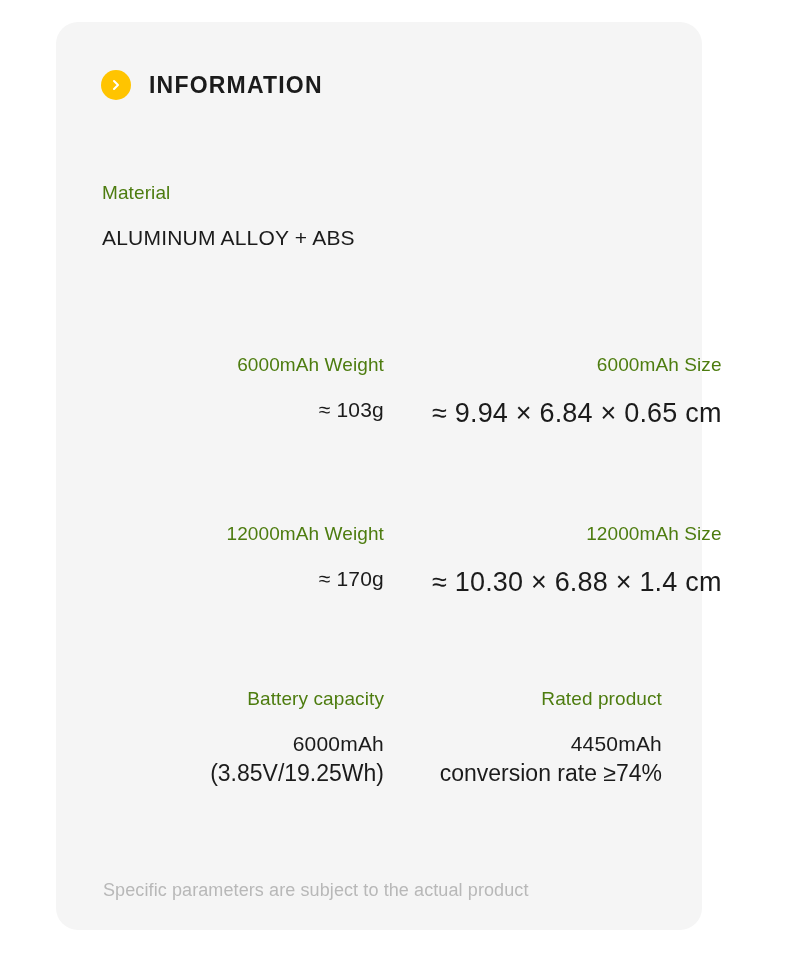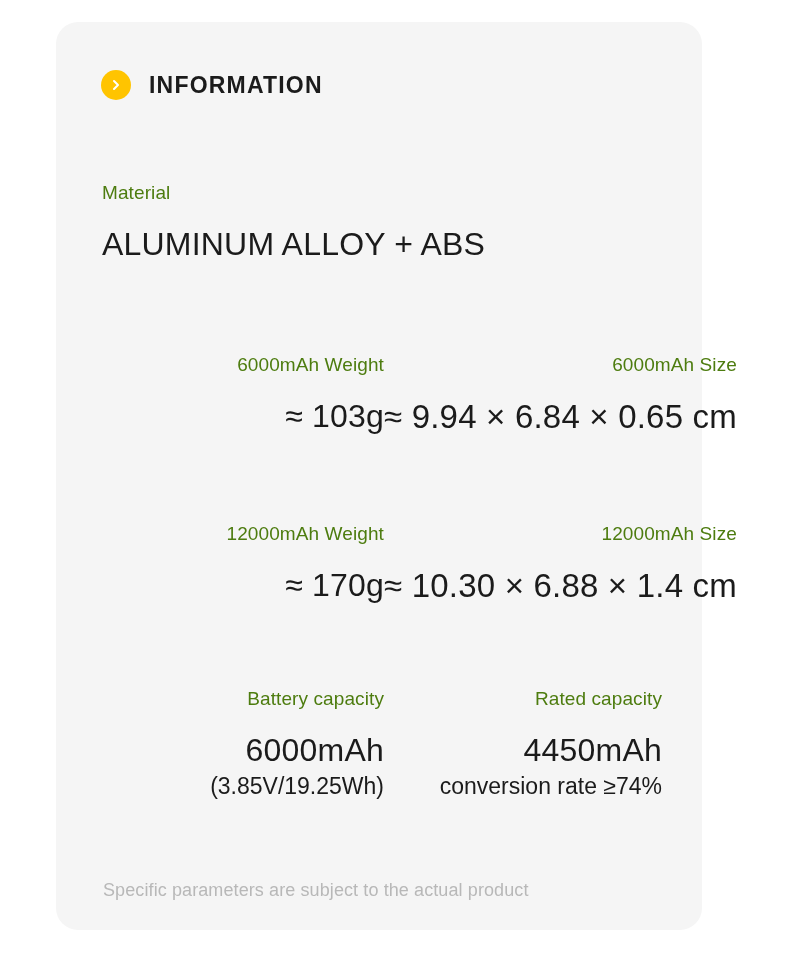--- a/index.html
+++ b/index.html
@@ -56,26 +56,27 @@
     color: #1b1b1b;
   }
   .field-label {
     color: #4d7c0f;
     font-size: 19px;
     letter-spacing: 0.1px;
     font-weight: normal;
   }
   .field-value {
     color: #1b1b1b;
-    font-size: 32px;
+    font-size: 21px;
     font-weight: normal;
     letter-spacing: 0.2px;
   }
   .field-value.small {
-    font-size: 33px;
+    font-size: 27px;
+    margin-left: 48px;
   }
   .block-material {
     position: absolute;
     left: 46px;
     top: 160px;
   }
   .block-material .field-value {
     margin-top: 22px;
   }
   .grid-row {
@@ -148,21 +149,21 @@
       </div>
     </div>
 
     <div class="grid-row row-capacity">
       <div class="col-left">
         <div class="field-label">Battery capacity</div>
         <div class="field-value">6000mAh</div>
         <div class="sub-note">(3.85V/19.25Wh)</div>
       </div>
       <div class="col-right">
-        <div class="field-label">Rated capacity</div>
+        <div class="field-label">Rated product</div>
         <div class="field-value">4450mAh</div>
         <div class="sub-note">conversion rate ≥74%</div>
       </div>
     </div>
 
     <div class="footnote">Specific parameters are subject to the actual product</div>
 
   </div>
 </div>
 

